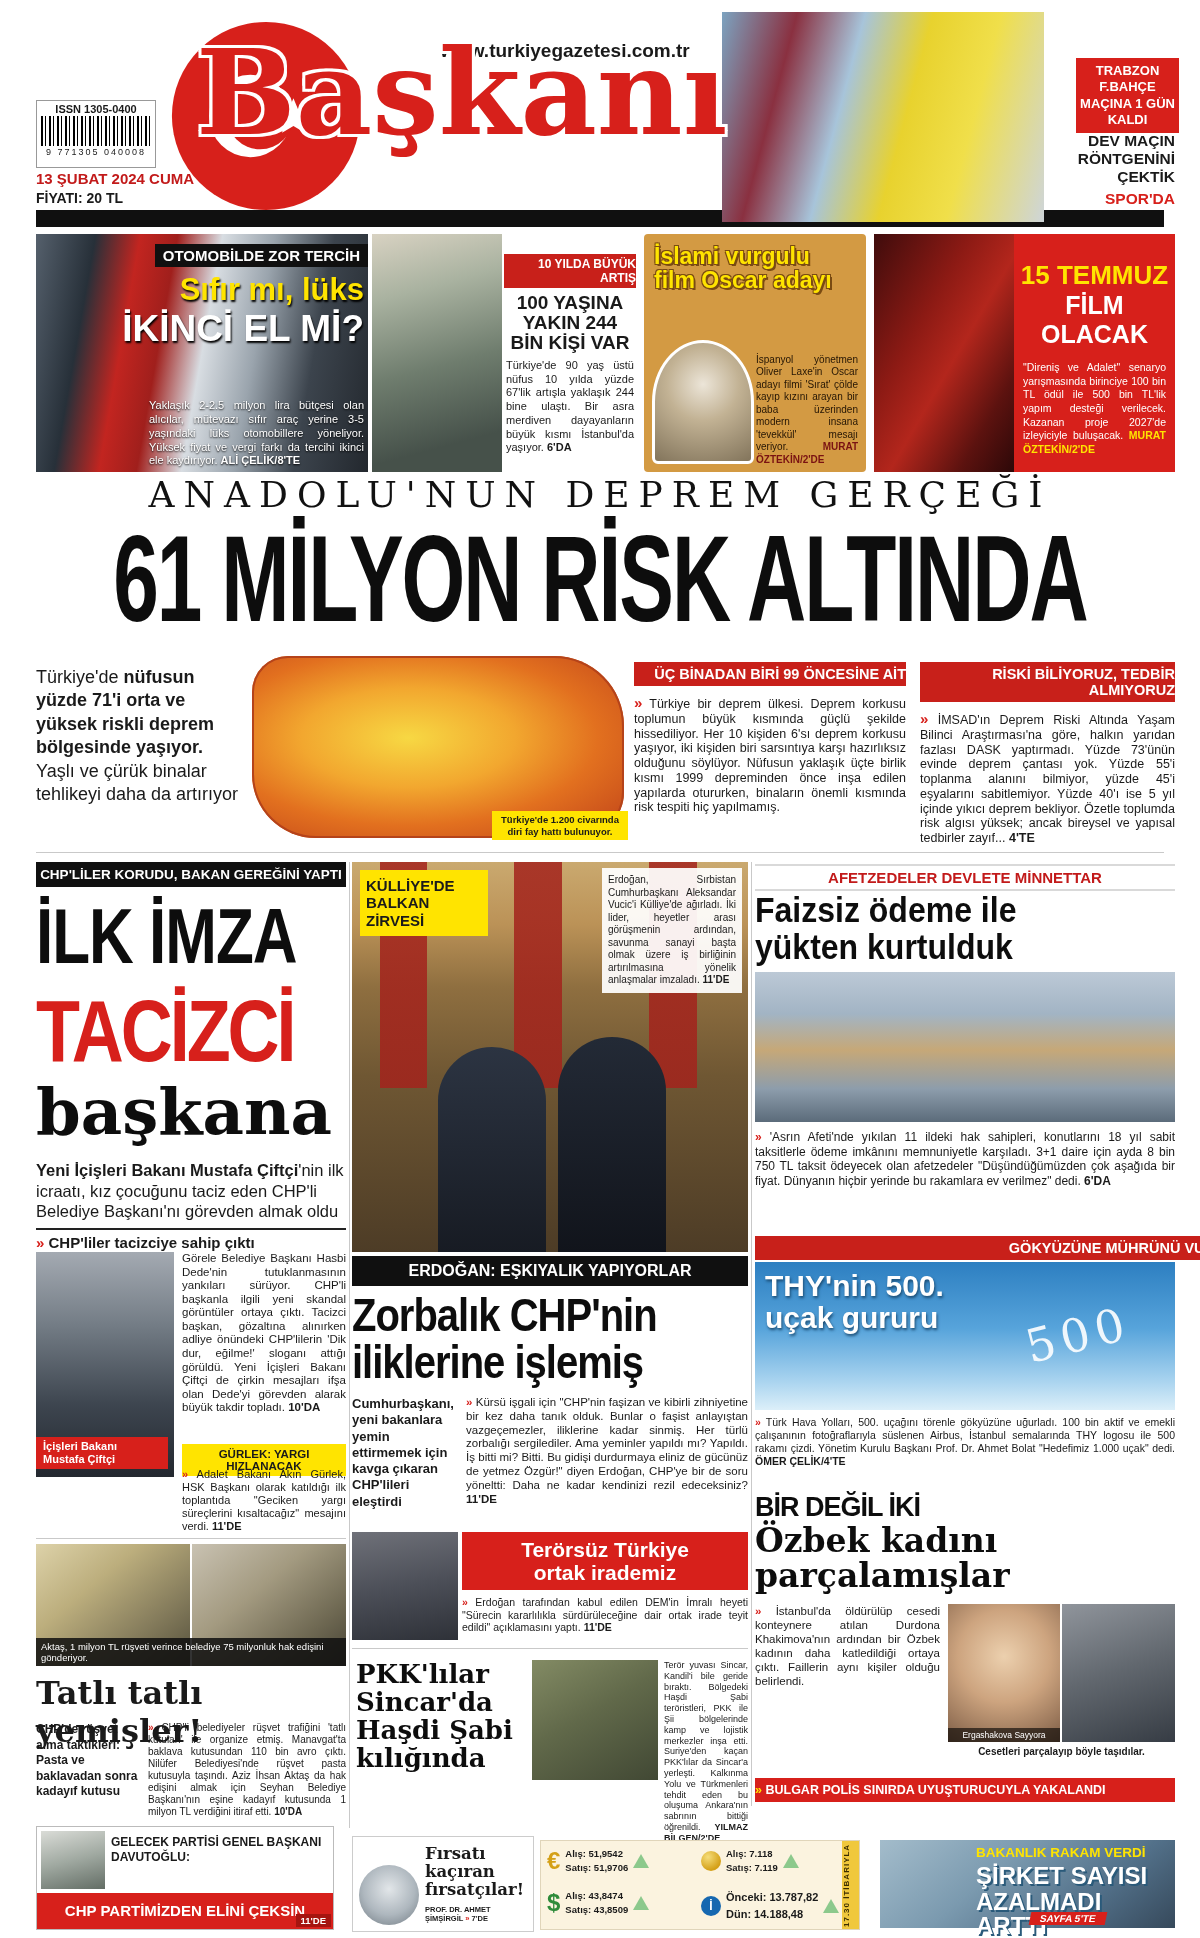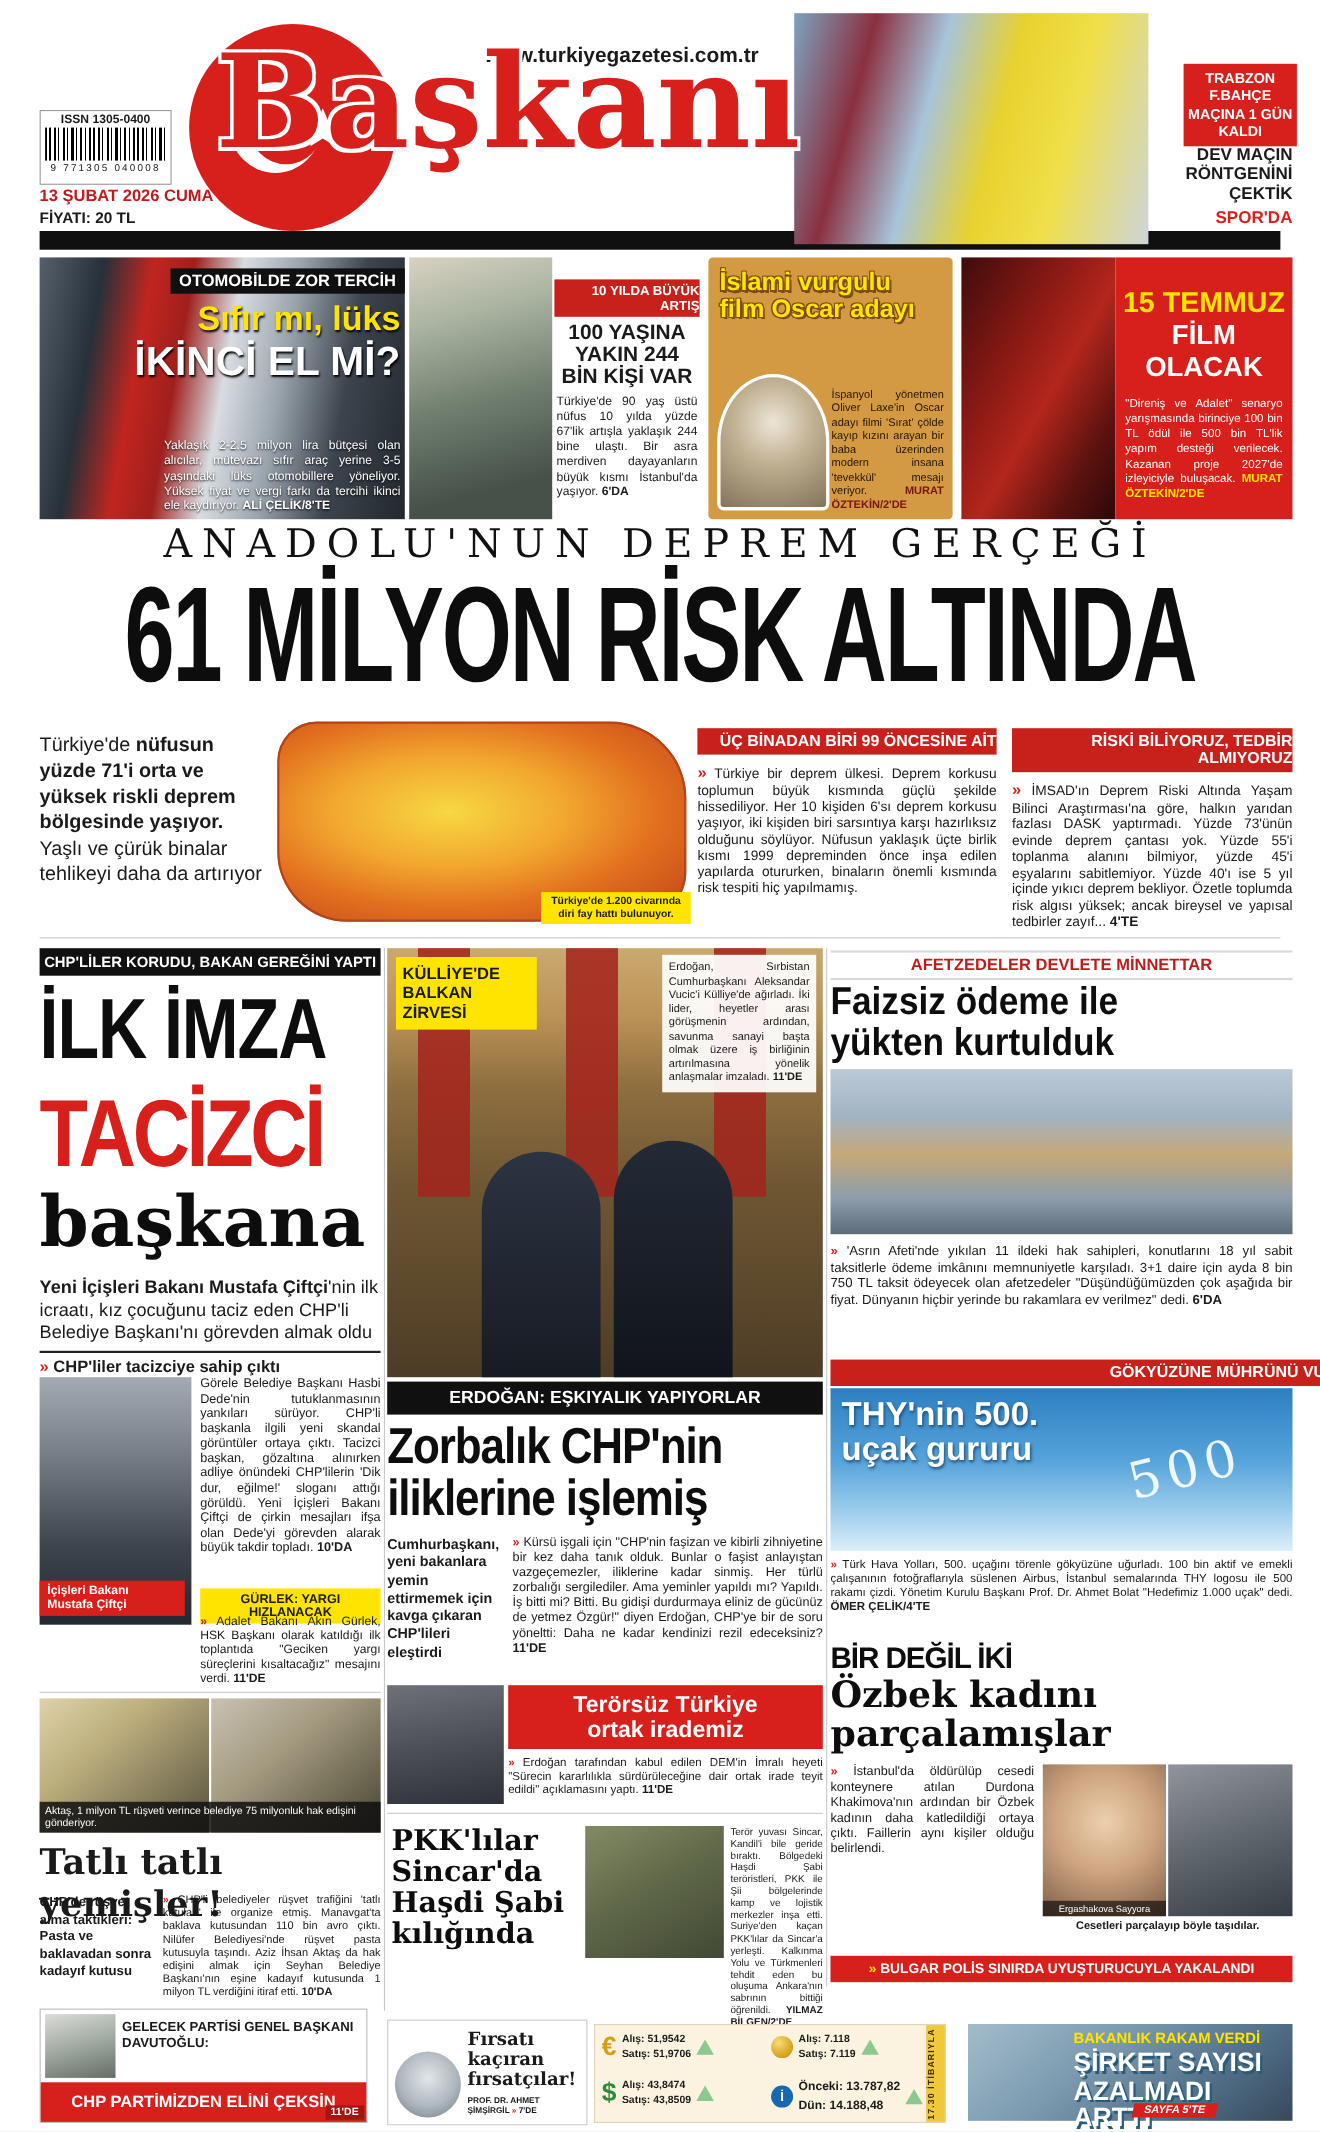--- a/index.html
+++ b/index.html
@@ -45,21 +45,21 @@
 </head>
 <body>
 
 <div id="page">
 
   <div class="abs" style="left:36px;top:100px;width:114px;height:62px;border:1px solid #999;padding:2px;background:#fff">
     <div style="font-size:11px;font-weight:bold;text-align:center">ISSN 1305-0400</div>
     <div class="barcode-stripes" style="height:30px;margin:1px 2px"></div>
     <div style="font-size:9px;text-align:center;letter-spacing:2px">9 771305 040008</div>
   </div>
-  <div class="abs b" style="left:36px;top:170px;font-size:15px;color:#c21a1a">13 ŞUBAT 2026 CUMA</div>
+  <div class="abs b" style="left:36px;top:170px;font-size:15px;color:#c21a1a">13 ŞUBAT 2024 CUMA</div>
   <div class="abs b" style="left:36px;top:190px;font-size:14px">FİYATI: 20 TL</div>
 
   <div class="abs" style="left:36px;top:210px;width:1128px;height:17px;background:#101010"></div>
 
   <div class="abs b ctr" style="left:400px;top:40px;width:330px;font-size:19px">www.turkiyegazetesi.com.tr</div>
 
   <svg class="abs" style="left:168px;top:16px;z-index:2" width="196" height="200" viewBox="0 0 100 100">
     <circle cx="50" cy="50" r="48" fill="#d7201b"></circle>
     <circle cx="42" cy="50" r="21" fill="#fff"></circle>
     <circle cx="47" cy="50" r="17" fill="#d7201b"></circle>
@@ -245,15 +245,15 @@
   <div class="abs b" style="left:755px;top:1492px;font-size:27px;letter-spacing:-1px;color:#0d0d0d">BİR DEĞİL İKİ</div>
   <div class="abs serif b" style="left:755px;top:1524px;width:420px;font-size:33px;line-height:1.05;color:#0d0d0d">Özbek kadını parçalamışlar</div>
   <p class="abs just" style="left:755px;top:1604px;width:185px;margin:0;font-size:11.5px;line-height:1.22"><span class="q">»</span> <span>İstanbul'da öldürülüp cesedi konteynere atılan Durdona Khakimova'nın ardından bir Özbek kadının daha katledildiği ortaya çıktı. Faillerin aynı kişiler olduğu belirlendi.</span></p>
   <div class="abs" style="left:948px;top:1604px;width:227px;height:138px">
     <div class="abs ph ph-woman" style="left:0;top:0;width:112px;height:138px">
       <div class="abs" style="left:0;bottom:0;width:100%;background:rgba(0,0,0,.6);color:#fff;font-size:8.5px;text-align:center;padding:2px 0">Ergashakova Sayyora</div>
     </div>
     <div class="abs ph ph-suitcase" style="left:114px;top:0;width:113px;height:138px"></div>
   </div>
   <div class="abs b ctr" style="left:948px;top:1746px;width:227px;font-size:10px">Cesetleri parçalayıp böyle taşıdılar.</div>
-  <div class="abs" style="left:755px;top:1778px;width:420px;background:#d7201b;color:#fff;font-weight:bold;font-size:12.5px;text-align:center;padding:5px 0"><span style="color:#ffe400">»</span> <span>BULGAR POLİS SINIRDA UYUŞTURUCUYLA YAKALANDI</span></div>
+  <div class="abs" style="left:755px;top:1778px;width:420px;background:#d7201b;color:#fff;font-weight:bold;font-size:12.5px;text-align:left;padding:5px 0"><span style="color:#ffe400">»</span> <span>BULGAR POLİS SINIRDA UYUŞTURUCUYLA YAKALANDI</span></div>
 
 </div>
 
 </body></html>

